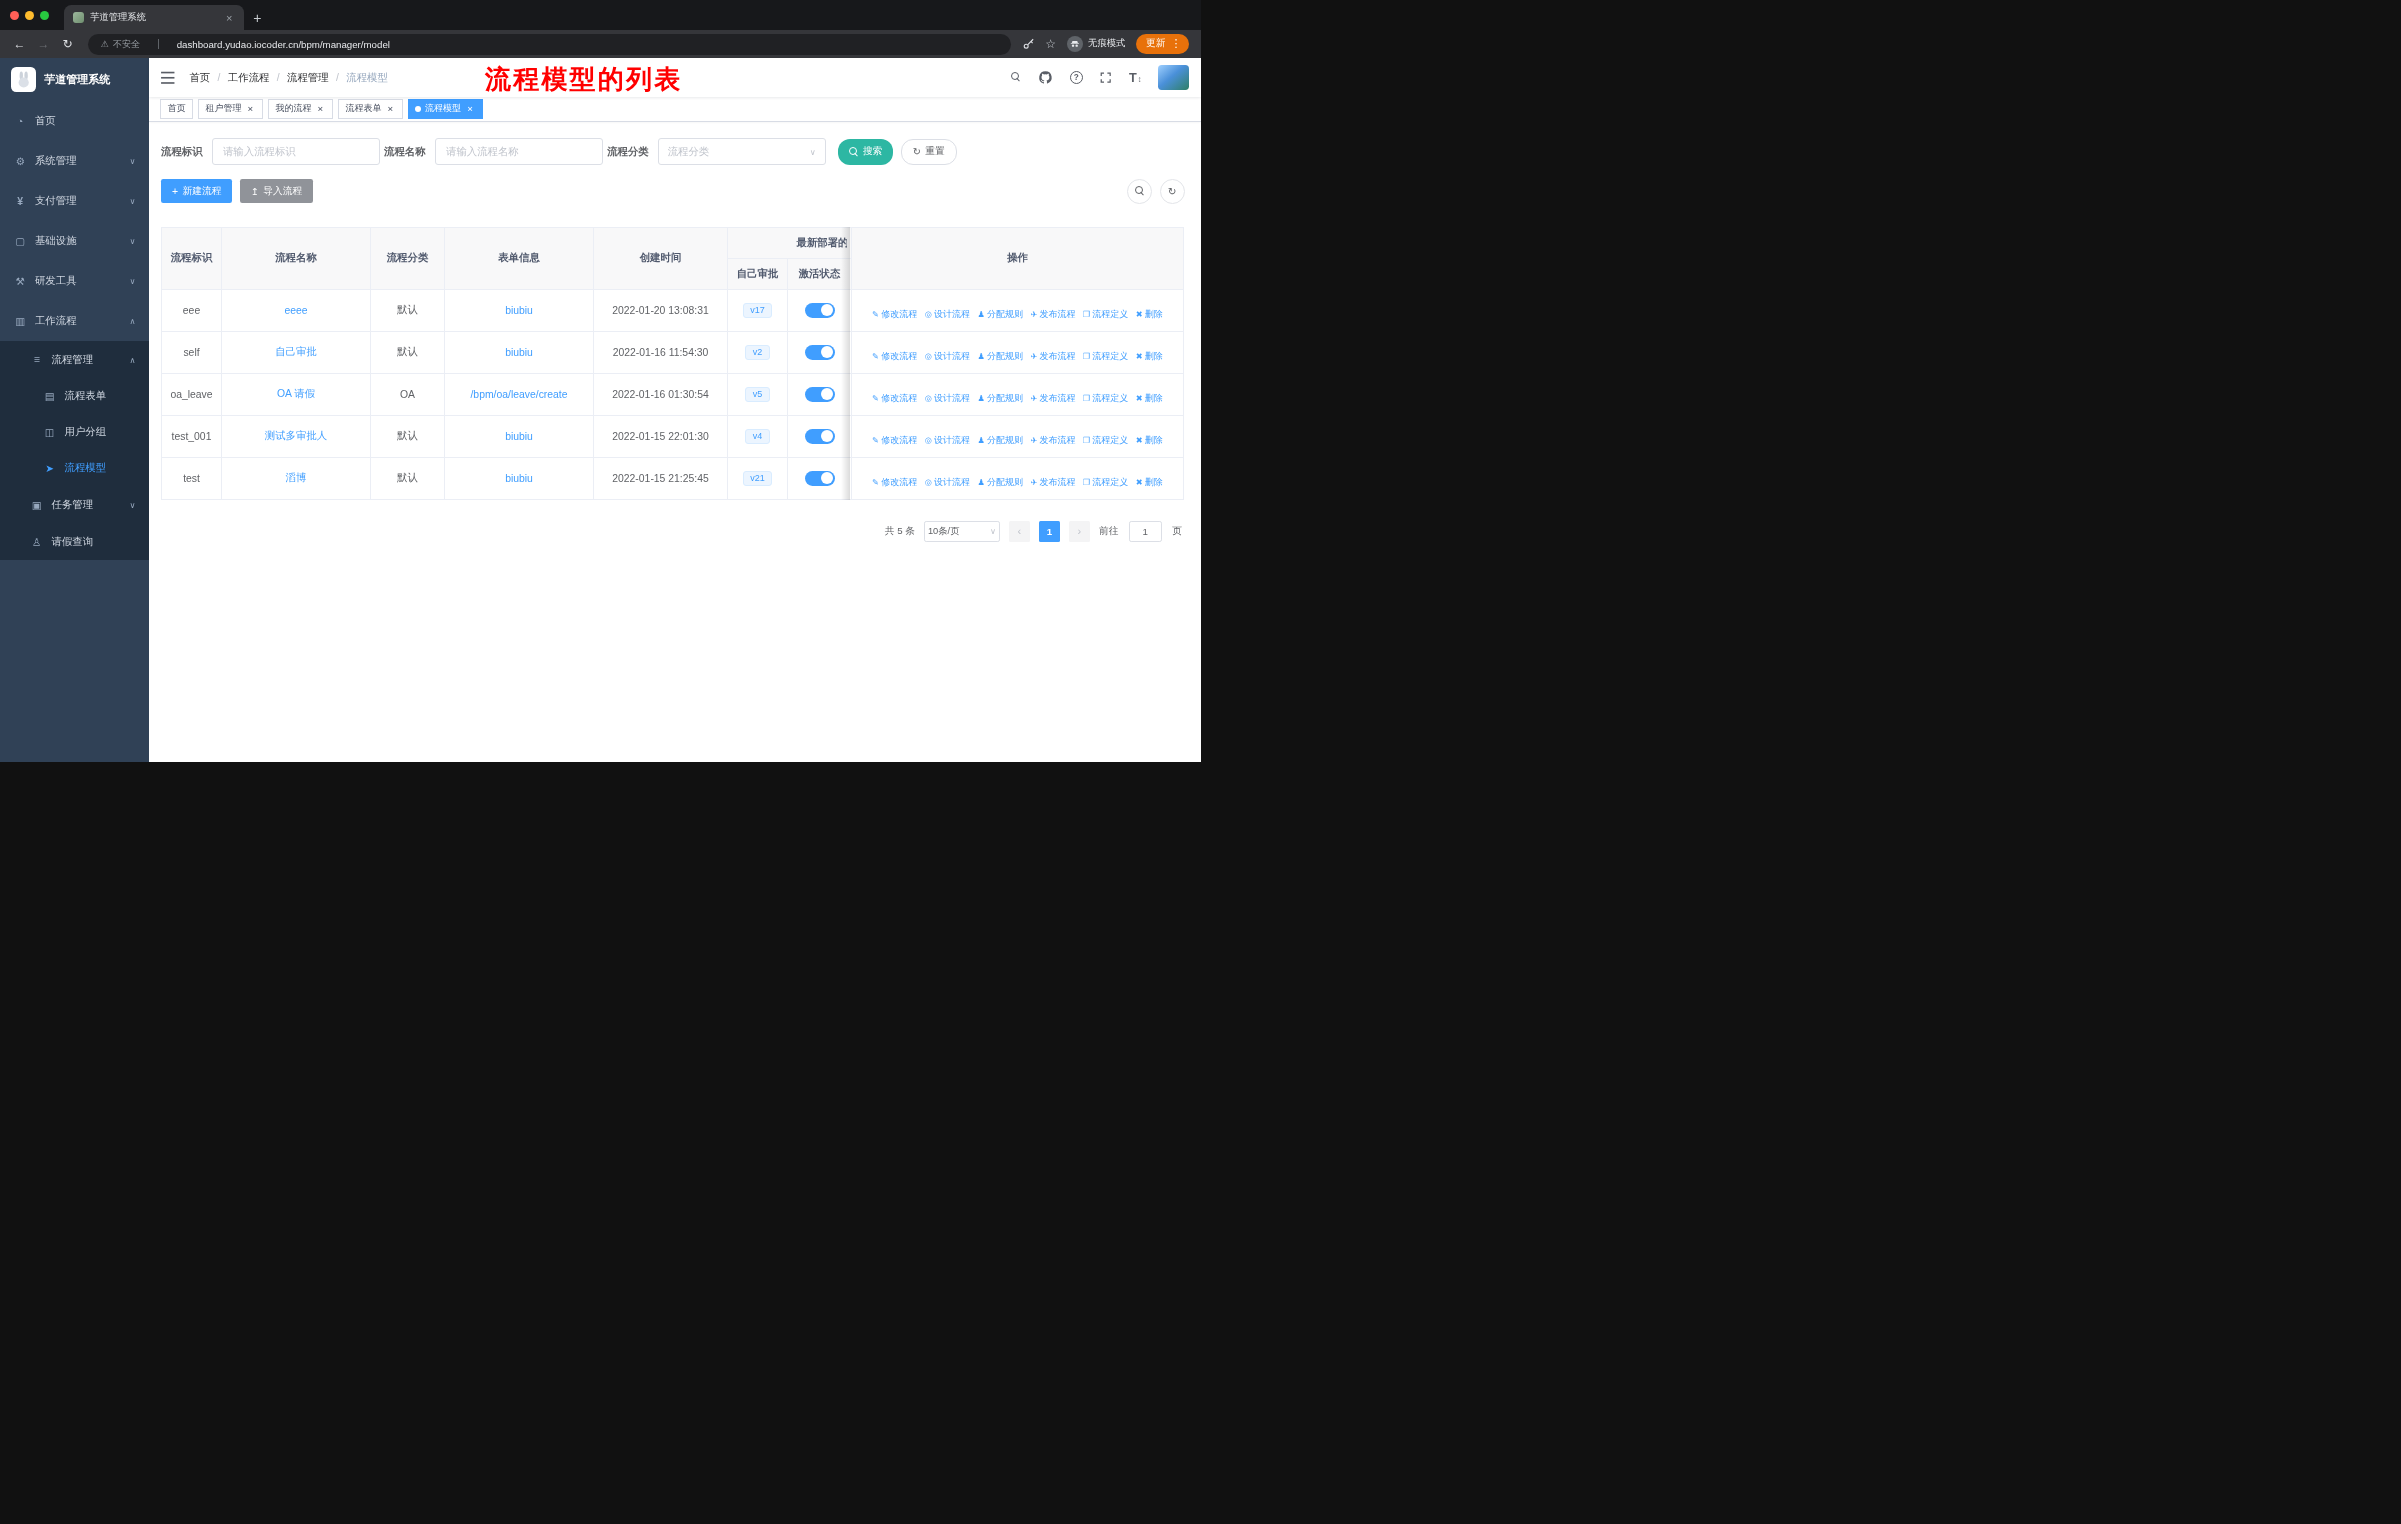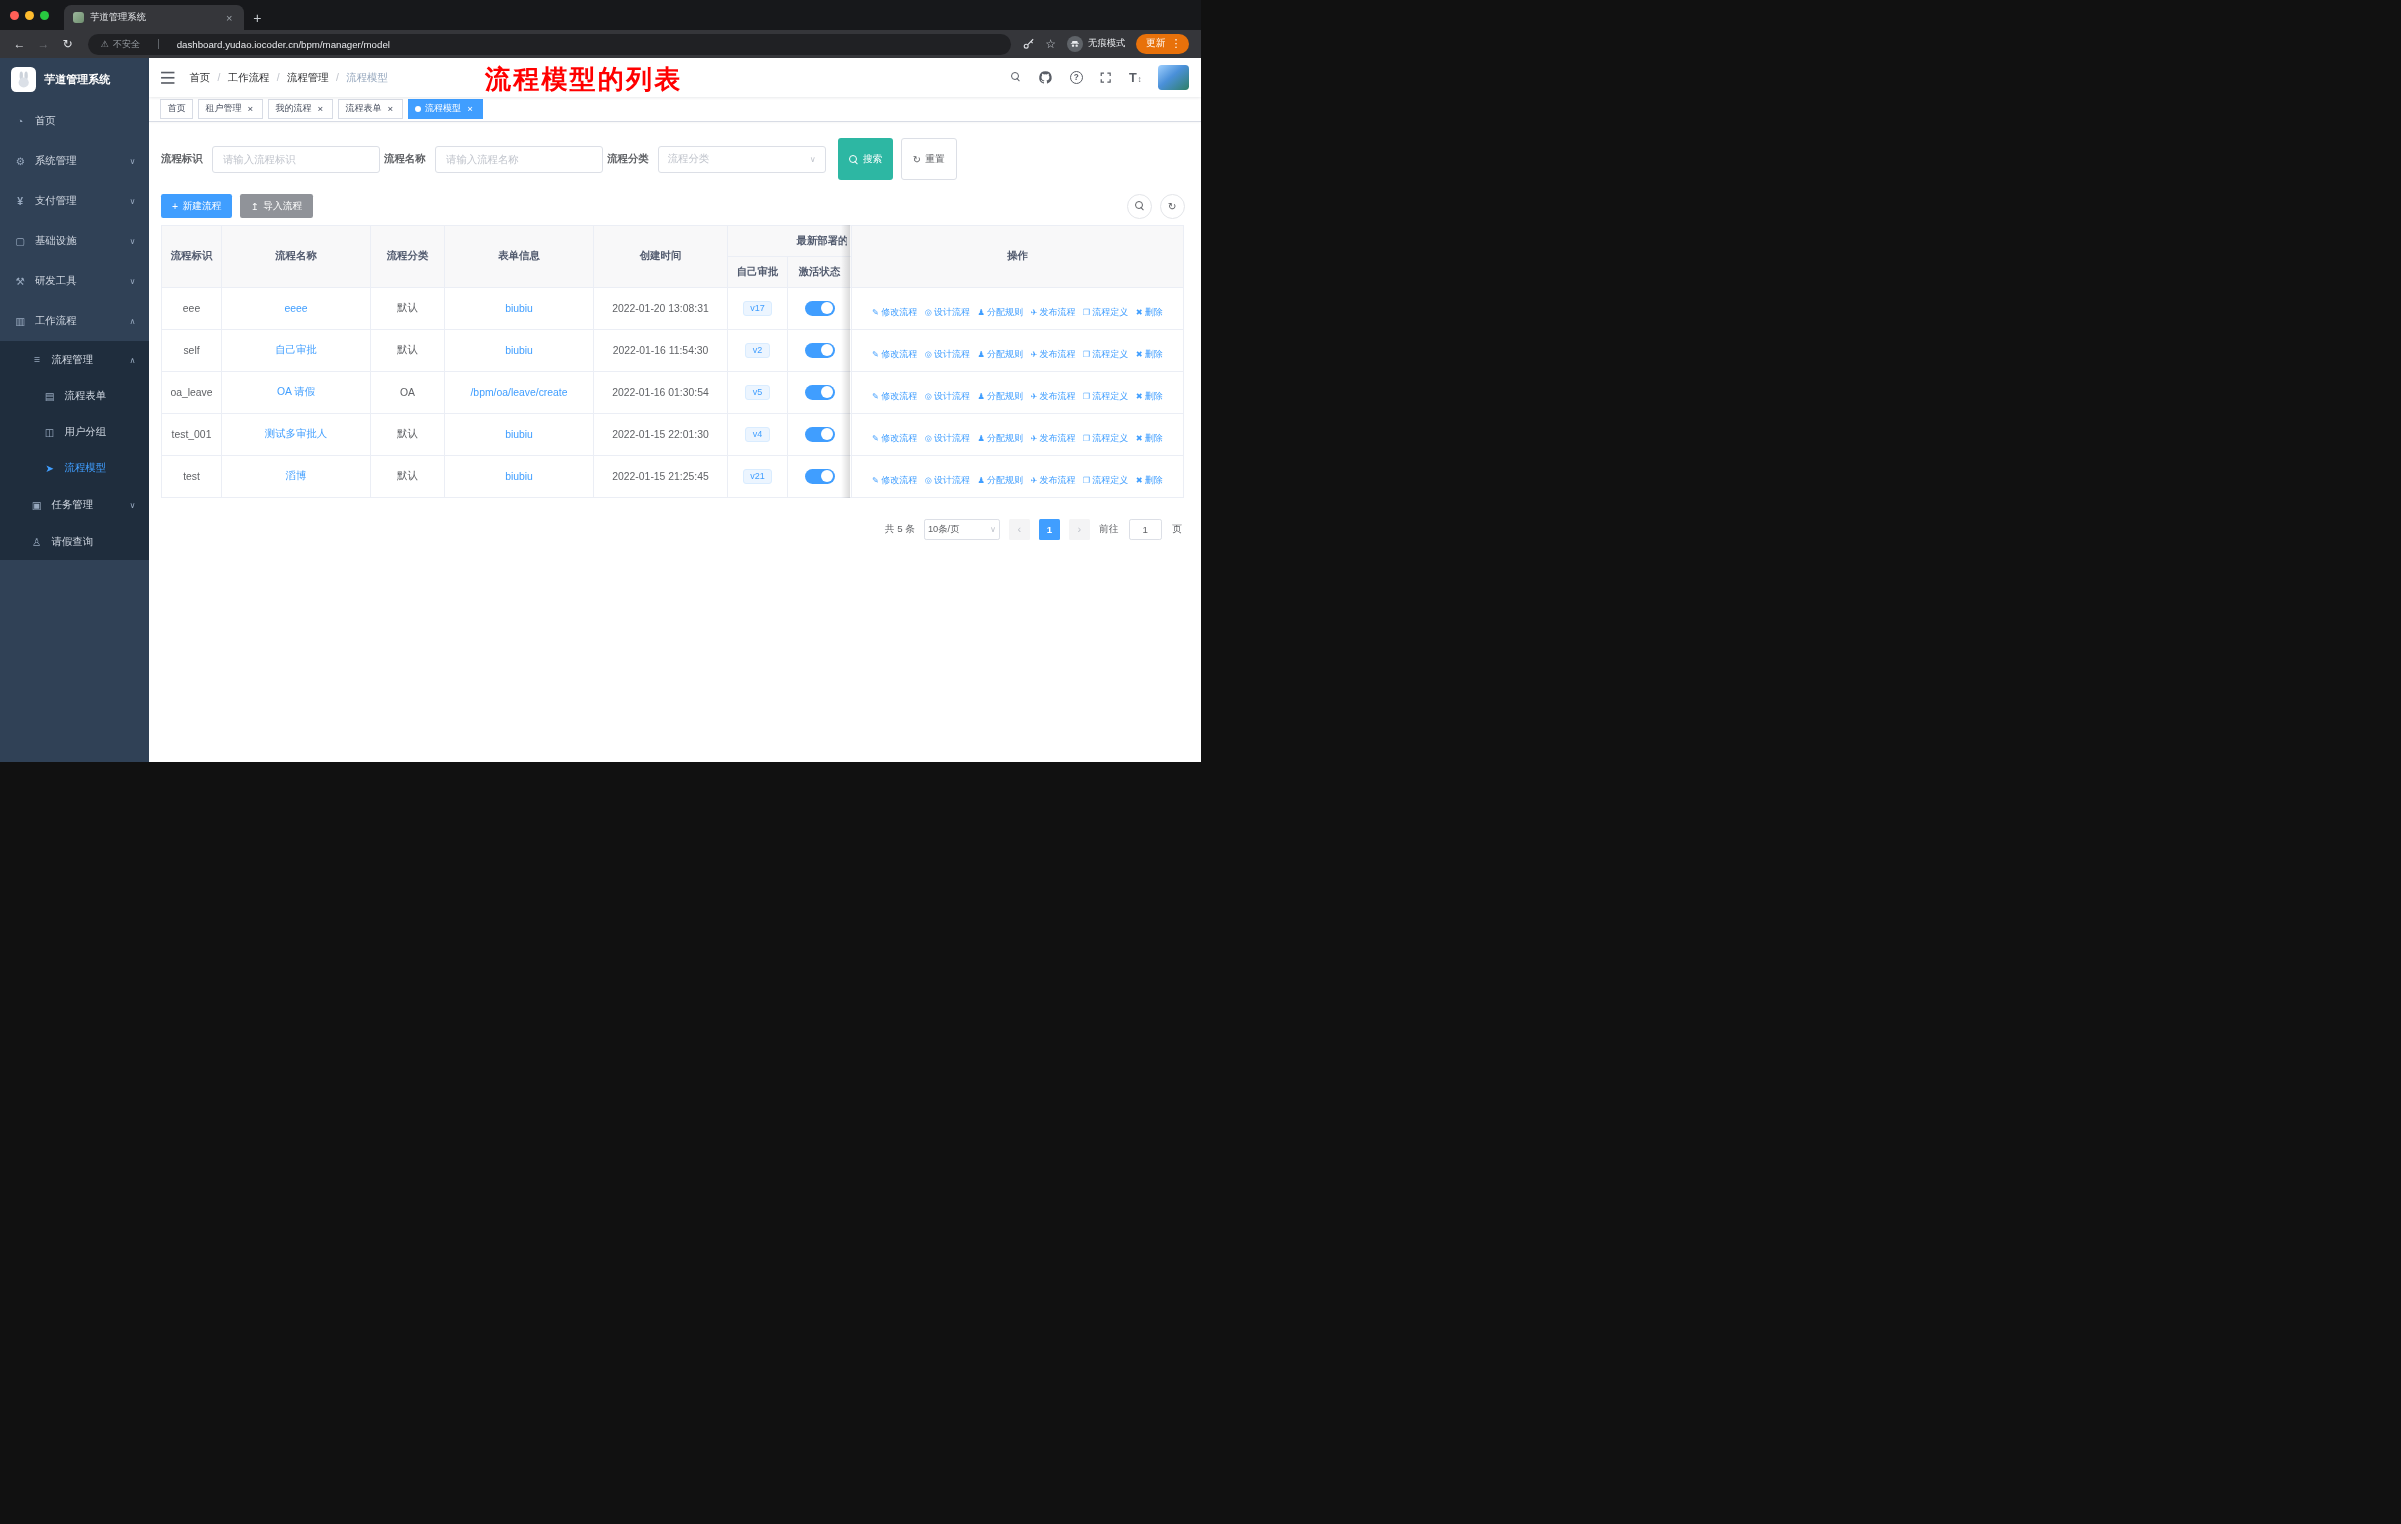--- a/index.html
+++ b/index.html
@@ -82,25 +82,25 @@
   
   .content{padding:10.4px 12px 0;flex:1;}
   .filters{display:flex;align-items:center;margin:6px 0 13.4px;}
   .f-label{font-size:10.4px;color:#606266;font-weight:bold;margin:0 9px 0 4.5px;white-space:nowrap;}
   .f-label:first-child{margin-left:0;}
   .f-input{width:168px;height:27px;border:0.7px solid #dcdfe6;border-radius:3px;padding:0 10.4px;font-size:10.4px;color:#606266;outline:none;}
   .f-input::placeholder{color:#c0c4cc;}
   .f-select{width:168px;height:27px;border:0.7px solid #dcdfe6;border-radius:3px;display:flex;align-items:center;justify-content:space-between;padding:0 9px;color:#c0c4cc;font-size:10.4px;cursor:pointer;}
   .i-chevd::before{content:"∨";}
   .sel-arrow{color:#c0c4cc;font-size:8.2px;}
-  .btn{display:inline-flex;align-items:center;gap:4.5px;border:none;border-radius:3px;font-size:9.7px;height:42px;padding:0 11px;cursor:pointer;white-space:nowrap;}
+  .btn{display:inline-flex;align-items:center;gap:4.5px;border:none;border-radius:12px;font-size:9.7px;height:26px;padding:0 11px;cursor:pointer;white-space:nowrap;}
   .btn-search{background:#2db7a3;color:#fff;margin-left:12px;}
   .btn-reset{background:#fff;border:0.7px solid #dcdfe6;color:#606266;margin-left:7.4px;}
   .i-refresh::before{content:"↻";}
-  .actions-row{display:flex;align-items:center;margin-bottom:6px;}
+  .actions-row{display:flex;align-items:center;margin-bottom:23px;}
   .btn-create{background:#409eff;color:#fff;height:24px;border-radius:2.2px;}
   .btn-import{background:#909399;color:#fff;height:24px;border-radius:2.2px;margin-left:7.4px;}
   .i-plus::before{content:"+";font-size:10.4px;} .i-upload::before{content:"↥";}
   .circle-btns{margin-left:auto;display:flex;gap:7.4px;padding-right:4.5px;}
   .circle-btn{width:25px;height:25px;border-radius:50%;border:0.7px solid #e3e5e9;background:#fff;display:flex;align-items:center;justify-content:center;color:#606266;cursor:pointer;font-size:10.4px;}
 
   
   .i-search{position:relative;width:9.7px;height:9.7px;display:inline-block;}
   .i-search::before{content:"";position:absolute;width:6px;height:6px;border:1.2px solid currentColor;border-radius:50%;left:0;top:0;}
   .i-search::after{content:"";position:absolute;width:3.7px;height:1.2px;background:currentColor;transform:rotate(45deg);left:5.6px;top:7px;}

